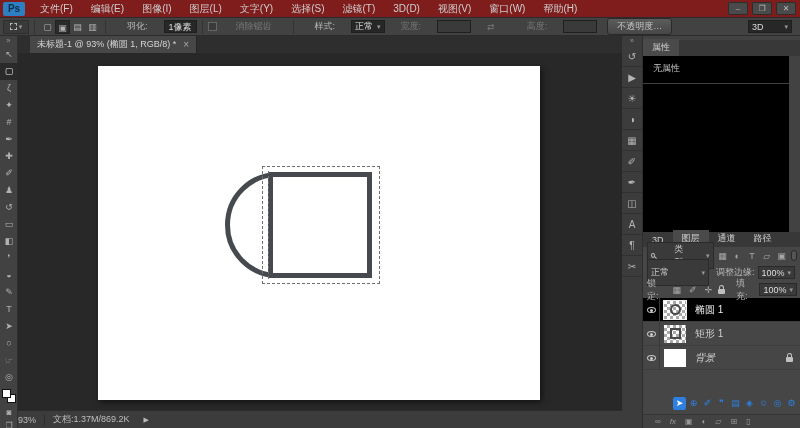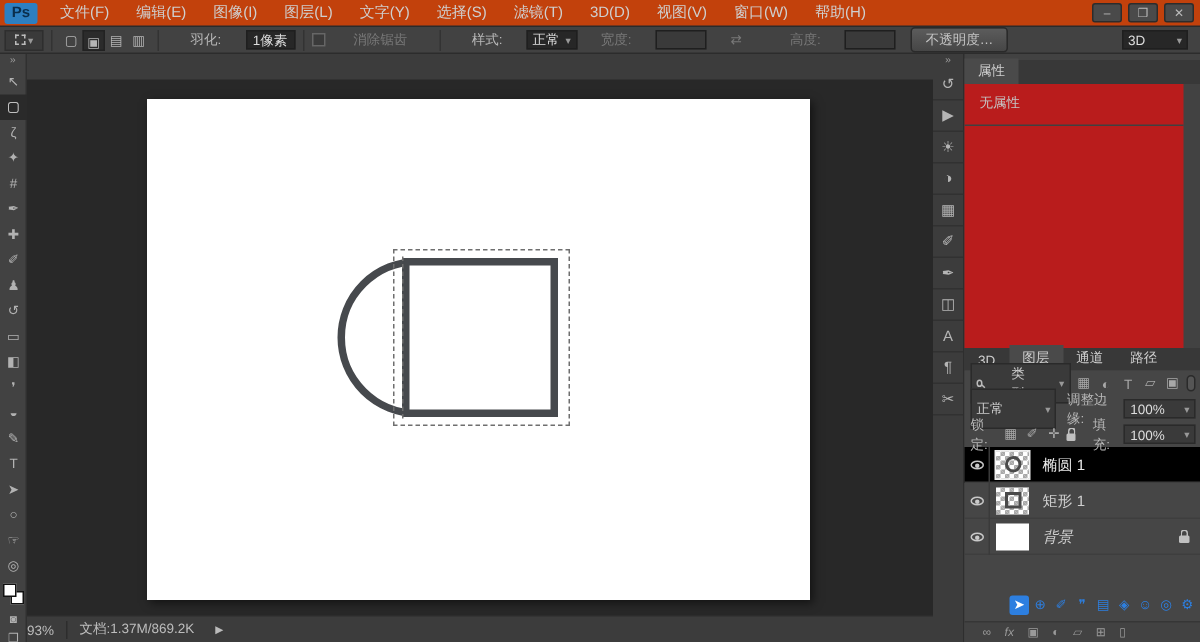--- a/index.html
+++ b/index.html
@@ -2,21 +2,21 @@
 <html><head>
 <meta charset="utf-8">
 <style>
   * { box-sizing: border-box; margin: 0; padding: 0; }
   body { background:#1a1a1a; font-family:"Liberation Sans","DejaVu Sans",sans-serif; }
   #app { position:relative; width:800px; height:428px; background:#3c3c3c; overflow:hidden;
          color:#c8c8c8; font-size:10px; -webkit-font-smoothing:antialiased; }
   .abs { position:absolute; }
 
   
-  #menubar { left:0; top:0; width:800px; height:18px; background:#c2410c; border-bottom:1px solid #2b2b2b; display:flex; align-items:center; }
+  #menubar { left:0; top:0; width:800px; height:18px; background:#7f1d1d; border-bottom:1px solid #2b2b2b; display:flex; align-items:center; }
   #ps-logo { width:22px; height:14px; margin:0 6px 0 3px; background:#2d7fc1; color:#0a2e4d; font-weight:bold;
              font-size:10px; text-align:center; line-height:14px; border-radius:2px; }
   .menu-item { padding:0 9px; line-height:18px; color:#cfcfcf; cursor:default; }
   #win-controls { position:absolute; right:4px; top:2px; display:flex; gap:4px; }
   .win-btn { width:20px; height:13px; background:#4a4a4a; border:1px solid #2c2c2c; color:#bbb;
              font-size:8px; text-align:center; line-height:12px; border-radius:2px; }
 
   
   #optionsbar { left:0; top:18px; width:800px; height:18px; background:#424242; border-bottom:1px solid #2c2c2c;
                 display:flex; align-items:center; font-size:9px; color:#b8b8b8; }
@@ -76,35 +76,35 @@
   #dock-collapse { height:10px; text-align:center; font-size:7px; color:#9a9a9a; line-height:10px; }
   .dock-icon { width:20px; height:21px; text-align:center; line-height:21px; font-size:10px; color:#b5b5b5;
                border-bottom:1px solid rgba(0,0,0,.18); }
 
   
   #rightpanel { left:642px; top:36px; width:158px; height:392px; background:#424242; border-left:1px solid #2e2e2e; }
   #props-header { left:0; top:4px; width:178px; height:16px; background:#383838; display:flex; align-items:flex-end; }
   .panel-tab { padding:2px 9px; font-size:9px; color:#cfcfcf; }
   .panel-tab.active { background:#4a4a4a; }
   .panel-menu { position:absolute; right:5px; top:4px; color:#9a9a9a; font-size:9px; }
-  #props-body { left:0; top:20px; width:146px; height:176px; background:#b91c1c; }
+  #props-body { left:0; top:20px; width:146px; height:176px; background:#000000; }
   #props-empty { padding:6px 10px; color:#c4c4c4; font-size:9px; border-bottom:1px solid #404040;
                  padding-bottom:8px; }
   #layers-tabs { left:0; top:196px; width:158px; height:15px; background:#383838; display:flex; align-items:flex-end; }
   #layers-body { left:0; top:211px; width:158px; height:181px; background:#464646; }
   .lp-row { display:flex; align-items:center; height:17px; padding:0 4px; font-size:9px; color:#b8b8b8; gap:3px; }
   .combo { background:#3a3a3a; border:1px solid #2a2a2a; height:27px; display:inline-flex; align-items:center;
            gap:19px; padding:0 3px; color:#ccc; }
   .mag { width:5px; height:5px; border:1px solid #bbb; border-radius:50%; position:relative; display:inline-block; }
   .mag::after { content:""; position:absolute; width:3px; height:1px; background:#bbb; right:-3px; bottom:-1px;
                 transform:rotate(45deg); }
   .filter-icon { width:13px; text-align:center; color:#a8a8a8; font-size:9px; }
   .toggle { margin-left:auto; width:7px; height:11px; background:#555; border:1px solid #2a2a2a; border-radius:3px; }
   .pct-box { background:#3a3a3a; border:1px solid #2a2a2a; height:13px; display:inline-flex; align-items:center;
-             gap:13px; padding:0 3px; color:#ddd; }
+             gap:3px; padding:0 3px; color:#ddd; }
   .eye { width:9px; height:6px; border:1px solid #c9c9c9; border-radius:50%; position:relative; }
   .eye::after { content:""; position:absolute; left:2px; top:1px; width:3px; height:3px; background:#c9c9c9; border-radius:50%; }
   .lock-icon { width:7px; height:5px; background:#c0c0c0; border-radius:1px; position:relative; margin-top:3px; }
   .lock-icon::before { content:""; position:absolute; top:-4px; left:1px; width:3px; height:4px;
                        border:1px solid #c0c0c0; border-bottom:none; border-radius:3px 3px 0 0; }
   .layer-row { display:flex; align-items:center; height:24px; border-bottom:1px solid #3e3e3e; font-size:10px; color:#cfcfcf; }
   .layer-row.selected { background:#000000; color:#eaeaea; }
   .eye-cell { width:17px; height:24px; display:flex; align-items:center; justify-content:center; border-right:1px solid #3a3a3a; }
   .thumb-cell { width:30px; display:flex; justify-content:center; }
   .thumb { width:22px; height:18px; position:relative; display:flex; align-items:center; justify-content:center; }
@@ -180,20 +180,26 @@
     <span class="opt-label dim">⇄</span>
     <span class="opt-label dim">高度:</span>
     <span class="opt-input empty"></span>
     <span id="refine-edge">不透明度…</span>
     <span id="workspace-dd" class="dropdown">
       <span>3D</span>
       <span class="dd-arrow" style="margin-left:auto">▾</span>
     </span>
   </div>
 
+  <div id="tabbar" class="abs">
+    <div id="doc-tab">
+      <span>未标题-1 @ 93% (椭圆 1, RGB/8) *</span>
+      <span class="close">×</span>
+    </div>
+  </div>
 
   <div id="toolbar" class="abs">
     <div id="toolbar-collapse">»</div>
     <div class="tool">↖</div>
     <div class="tool selected">▢</div>
     <div class="tool">ζ</div>
     <div class="tool">✦</div>
     <div class="tool">#</div>
     <div class="tool">✒</div>
     <div class="tool">✚</div>

